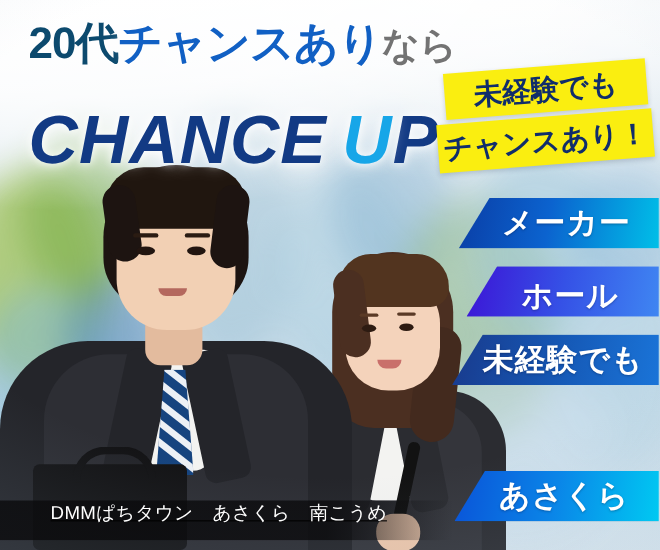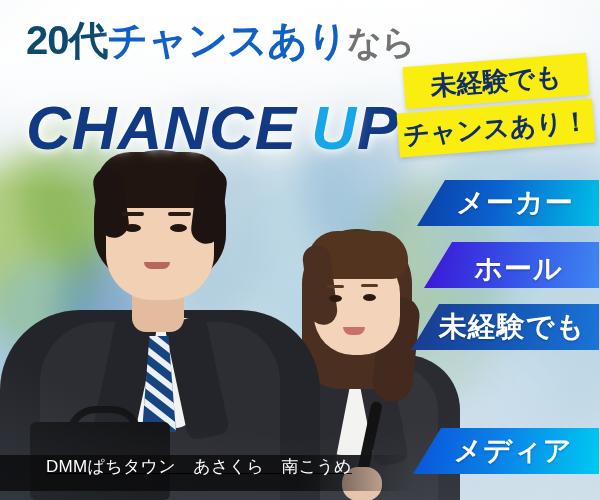--- a/index.html
+++ b/index.html
@@ -223,20 +223,20 @@
   <div class="tag" id="tag-0">
     <span>メーカー</span>
   </div>
   <div class="tag" id="tag-1">
     <span>ホール</span>
   </div>
   <div class="tag" id="tag-2">
     <span>未経験でも</span>
   </div>
   <div class="tag" id="tag-4">
-    <span>メディア</span>
+    <span>あさくら</span>
   </div>
 
   <div id="credit-bar">
     <span class="credit-text">DMMぱちタウン　あさくら　南こうめ</span>
   </div>
 
 </div>
 
 </body></html>

